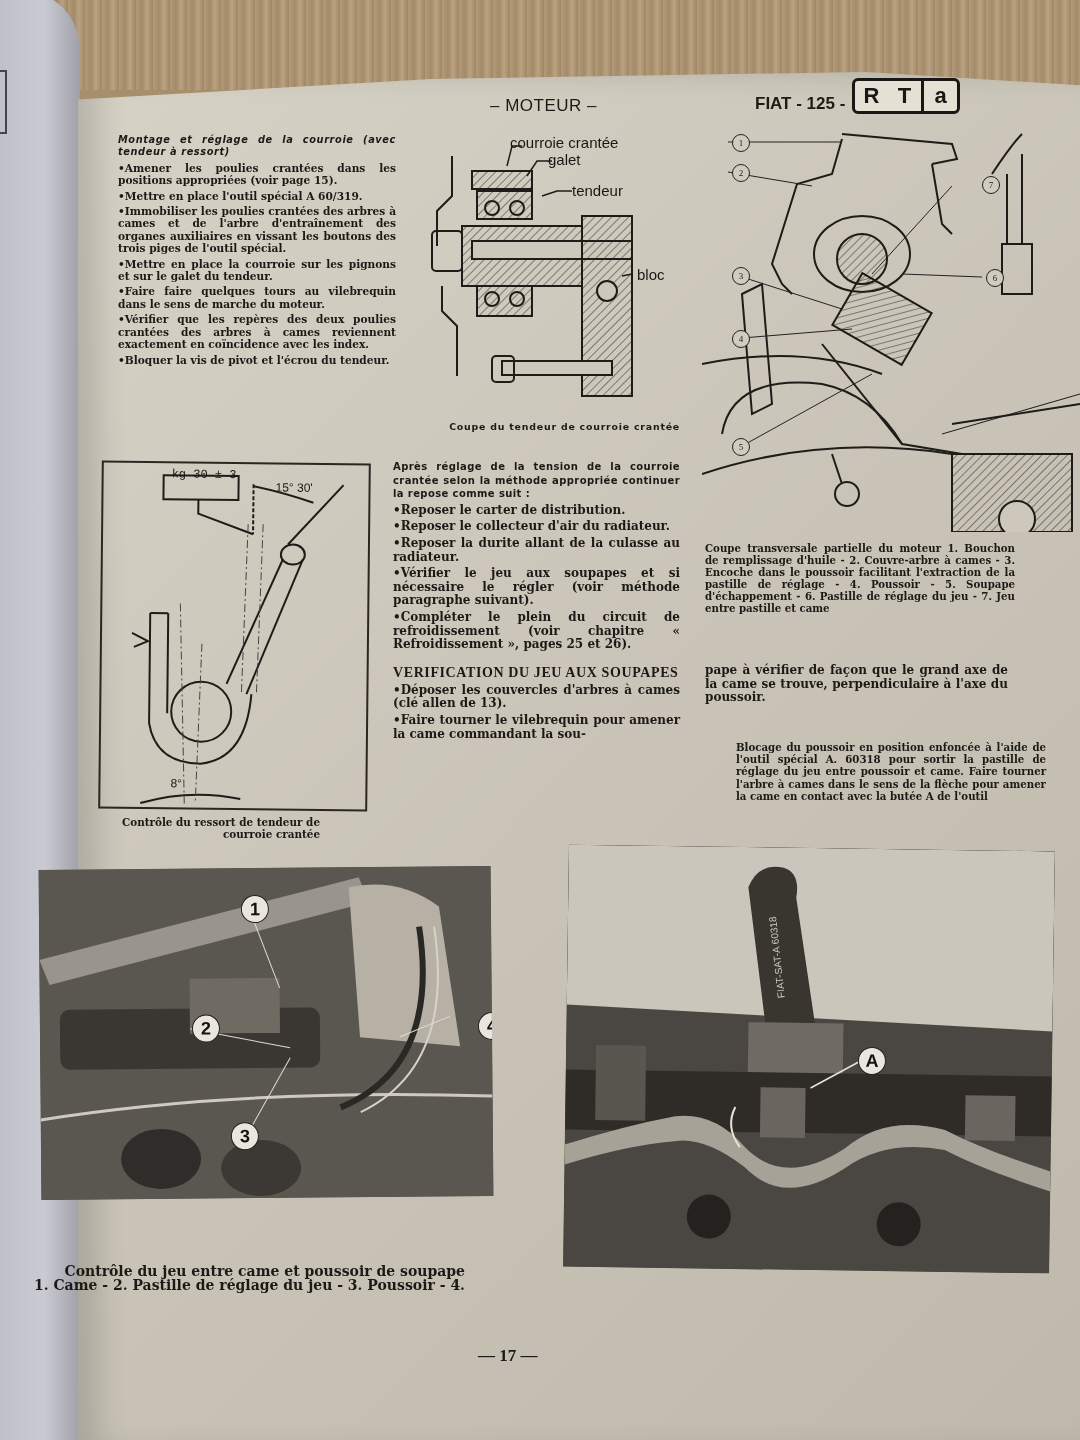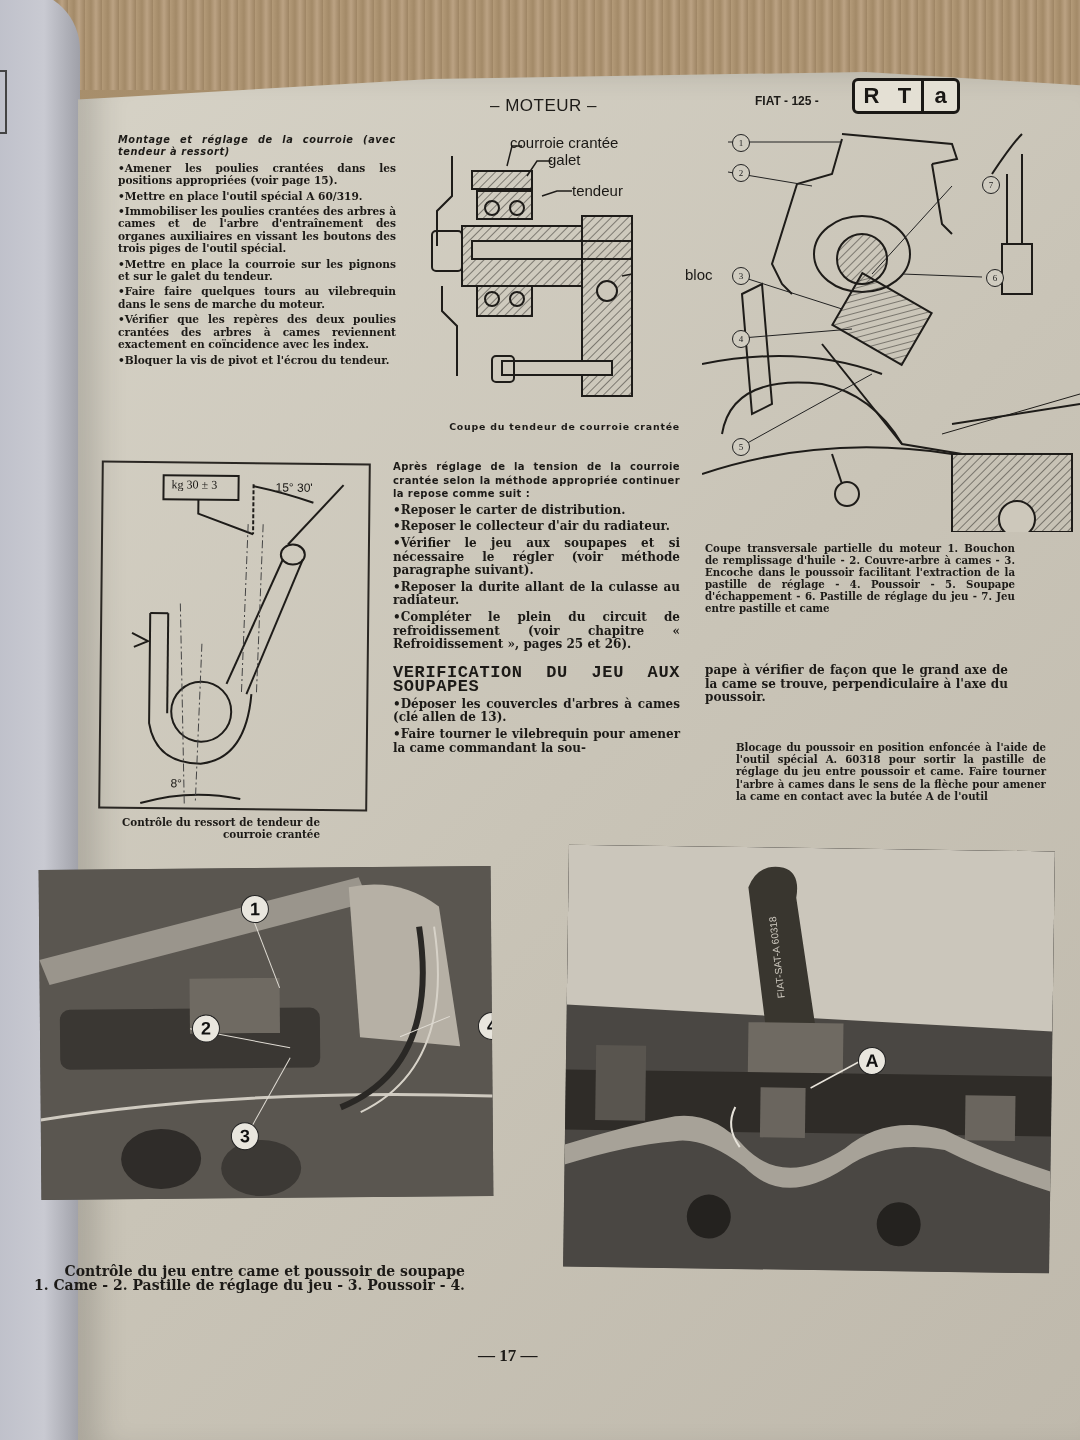--- a/index.html
+++ b/index.html
@@ -13,32 +13,32 @@
     .facing-page { position:absolute; left:-40px; top:-10px; width:120px; height:1460px;
       background: linear-gradient(90deg, #b7b9c4 0%, #c9cad2 70%, #9fa0a8 100%);
       border-radius: 0 60px 0 0; }
     .facing-page .mark { position:absolute; left:40px; top:80px; width:5px; height:60px; border:2px solid #444; border-left:none; }
     .page { position:absolute; left:78px; top:72px; width:1010px; height:1380px;
       background: linear-gradient(135deg, #d6d2c6 0%, #c9c4b7 50%, #bfb9ac 100%);
       clip-path: polygon(0 2%, 35% 0.5%, 78% 0%, 100% 1%, 100% 100%, 0 100%);
       box-shadow: inset 20px 0 30px rgba(0,0,0,0.15); }
     .abs { position:absolute; }
     .header-title { left:490px; top:96px; font-family:"Liberation Sans", sans-serif; font-size:17px; color:#1d1b18; letter-spacing:0.5px; }
-    .header-model { left:755px; top:94px; font-family:"Liberation Sans", sans-serif; font-size:12px; font-weight:bold; color:#1d1b18; }
+    .header-model { left:755px; top:94px; font-family:"Liberation Sans", sans-serif; font-size:17px; font-weight:bold; color:#1d1b18; }
     .logo { left:852px; top:78px; width:102px; height:30px; border:3px solid #1a1815; border-radius:6px; display:flex;
       font-family:"Liberation Sans", sans-serif; font-weight:bold; color:#1a1815; background:#e4e0d4; }
     .logo span { flex:1; display:flex; align-items:center; justify-content:center; font-size:22px; }
     .logo span.a { border-left:3px solid #1a1815; font-style:normal; }
 
     .col { color:#1c1a17; font-size:10.6px; line-height:12.4px; font-weight:bold; text-align:justify; }
     .col p { margin:0 0 3px 0; }
     .col .hd { font-style:italic; font-family:"DejaVu Sans", sans-serif; font-size:9.8px; letter-spacing:0.6px; }
     .bul::before { content:"\2022 "; }
     .intro { font-family:"DejaVu Sans", sans-serif; font-size:10px; letter-spacing:0.4px; }
-    .sec-title { font-family:Liberation Mono, monospace; font-size:17px; font-weight:bold; line-height:14px; margin:14px 0 4px 0; letter-spacing:0.6px; }
+    .sec-title { font-family:Liberation Serif, serif; font-size:14px; font-weight:bold; line-height:14px; margin:14px 0 4px 0; letter-spacing:0.6px; }
     .mid { font-size:12px; line-height:13.6px; }
     .caption { font-size:10.4px; line-height:12px; color:#1c1a17; font-weight:bold; text-align:right; }
     .caption.sans { font-family:"DejaVu Sans", sans-serif; letter-spacing:0.8px; font-size:9.4px; }
 
     .diagram-box { border:2px solid #2a2723; }
     .photo { background:#4e4b47; overflow:hidden; }
     .label-circle { position:absolute; width:26px; height:26px; border-radius:50%; background:#e9e6de; color:#111;
       font-family:"Liberation Sans", sans-serif; font-weight:bold; font-size:18px; display:flex; align-items:center; justify-content:center; border:1px solid #222; }
     .callout { font-family:"Liberation Sans", sans-serif; font-size:15px; color:#1a1815; }
     .num-circle { position:absolute; width:16px; height:16px; border:1.5px solid #222; border-radius:50%; font-size:9px; display:flex; align-items:center; justify-content:center; font-family:"Liberation Serif", serif; color:#222; background:#d0ccc0; }
@@ -100,21 +100,21 @@
     <g fill="none" stroke="#1e1c19" stroke-width="1.5">
       <path d="M95 30 L100 10 L110 10"></path>
       <path d="M115 40 L125 25 L140 25"></path>
       <path d="M130 60 L145 55 L160 55"></path>
       <path d="M210 140 L220 138"></path>
     </g>
   </svg>
   <div class="abs callout" style="left:98px; top:-2px;">courroie crantée</div>
   <div class="abs callout" style="left:136px; top:15px;">galet</div>
   <div class="abs callout" style="left:160px; top:46px;">tendeur</div>
-  <div class="abs callout" style="left:225px; top:130px;margin-left:48px;">bloc</div>
+  <div class="abs callout" style="left:225px; top:130px;">bloc</div>
 </div>
 <div class="abs caption sans" style="left:400px; top:421px; width:280px;">Coupe du tendeur de courroie crantée</div>
 
 <div class="abs diagram-box" style="left:100px; top:462px; width:265px; height:344px; transform:rotate(0.6deg);">
   <svg width="265" height="344" viewBox="0 0 265 344">
     <g fill="none" stroke="#1e1c19" stroke-width="2">
       <rect x="60" y="12" width="75" height="24"></rect>
       <path d="M95 36 L95 50 L150 70"></path>
       <path d="M150 20 L150 70" stroke-dasharray="4 2"></path>
       <path d="M150 22 Q180 28 210 38"></path>
@@ -129,32 +129,32 @@
       <path d="M30 170 L46 178 L32 184"></path>
       <path d="M40 340 Q90 325 140 335"></path>
     </g>
     <g stroke="#444" stroke-width="1" stroke-dasharray="8 3 2 3" fill="none">
       <path d="M145 60 L140 230"></path>
         <path d="M160 60 L155 230"></path>
       <path d="M100 180 L95 340"></path>
         <path d="M78 140 L84 340"></path>
     </g>
   </svg>
-  <div class="abs" style="left:68px; top:14px; font-size:12px; font-family:Liberation Serif, serif; color:#1a1815;">kg 30 ± 3</div>
+  <div class="abs" style="left:68px; top:4px; font-size:12px; font-family:Liberation Mono, monospace; color:#1a1815;">kg 30 ± 3</div>
   <div class="abs" style="left:172px; top:16px; font-size:12px; font-family:'Liberation Sans', sans-serif; color:#1a1815;">15° 30'</div>
   <div class="abs" style="left:70px; top:313px; font-size:12px; font-family:'Liberation Sans', sans-serif; color:#1a1815;">8°</div>
 </div>
 <div class="abs caption" style="left:80px; top:816px; width:240px;">Contrôle du ressort de tendeur de courroie crantée</div>
 
 <div class="abs col mid" style="left:393px; top:460px; width:287px;">
   <p class="intro">Après réglage de la tension de la courroie crantée selon la méthode appropriée continuer la repose comme suit :</p>
   <p class="bul">Reposer le carter de distribution.</p>
   <p class="bul">Reposer le collecteur d'air du radiateur.</p>
+  <p class="bul">Reposer la durite allant de la culasse au radiateur.</p>
   <p class="bul">Vérifier le jeu aux soupapes et si nécessaire le régler (voir méthode paragraphe suivant).</p>
-  <p class="bul">Reposer la durite allant de la culasse au radiateur.</p>
   <p class="bul">Compléter le plein du circuit de refroidissement (voir chapitre « Refroidissement », pages 25 et 26).</p>
   <div class="sec-title">VERIFICATION DU JEU AUX SOUPAPES</div>
   <p class="bul">Déposer les couvercles d'arbres à cames (clé allen de 13).</p>
   <p class="bul">Faire tourner le vilebrequin pour amener la came commandant la sou-</p>
 </div>
 
 <div class="abs" style="left:702px; top:124px; width:378px; height:408px;">
   <svg width="378" height="408" viewBox="0 0 378 408">
     <g fill="none" stroke="#1e1c19" stroke-width="2">
       <path d="M140 10 L250 20 L255 35 L230 40"></path>

